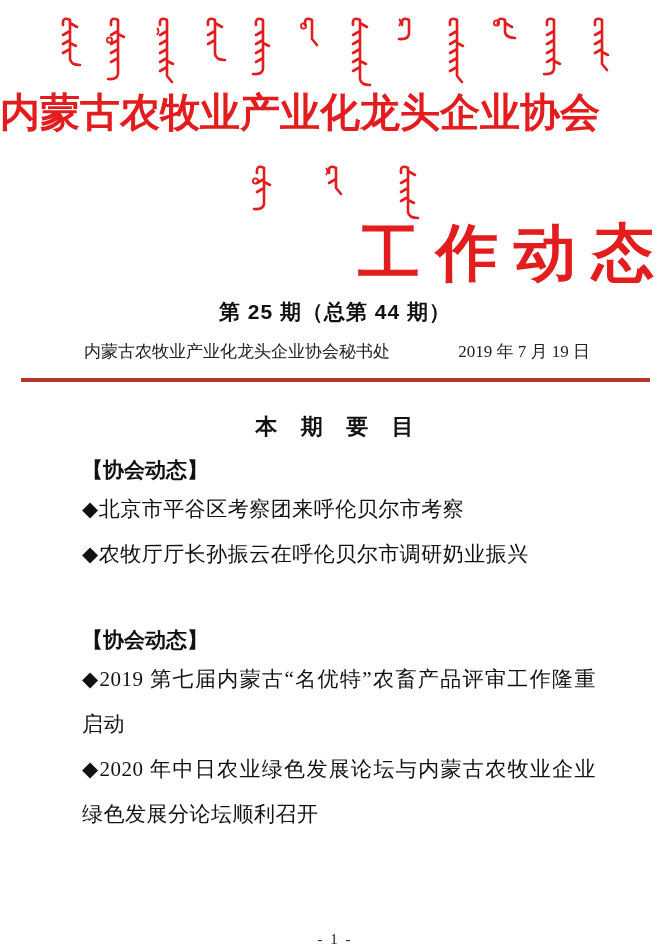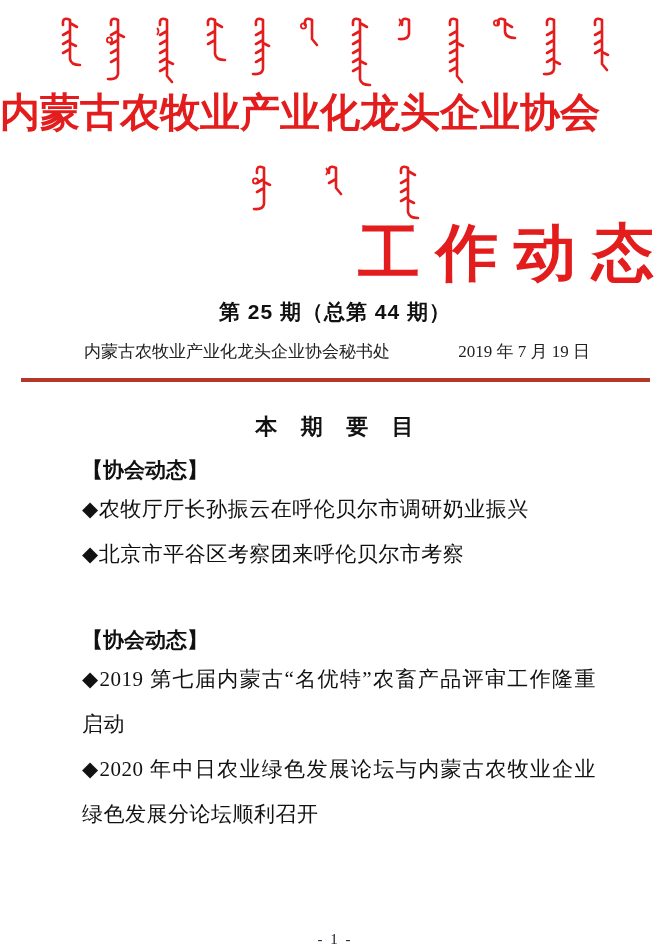--- a/index.html
+++ b/index.html
@@ -128,22 +128,22 @@
     <span>2019 年 7 月 19 日</span>
   </div>
 
   <div class="red-rule" style="background: rgb(181, 54, 42);"></div>
 
   <div class="content">
     <div class="toc-heading">本 期 要 目</div>
 
     <div class="sec-1">
       <div class="section-title">【协会动态】</div>
+      <p class="toc-item">◆北京市平谷区考察团来呼伦贝尔市考察</p>
       <p class="toc-item">◆农牧厅厅长孙振云在呼伦贝尔市调研奶业振兴</p>
-      <p class="toc-item">◆北京市平谷区考察团来呼伦贝尔市考察</p>
     </div>
 
     <div class="sec-2">
       <div class="section-title">【协会动态】</div>
       <p class="toc-item">◆2019 第七届内蒙古“名优特”农畜产品评审工作隆重启动</p>
       <p class="toc-item">◆2020 年中日农业绿色发展论坛与内蒙古农牧业企业绿色发展分论坛顺利召开</p>
     </div>
   </div>
 
   <div class="page-number">- 1 -</div>

